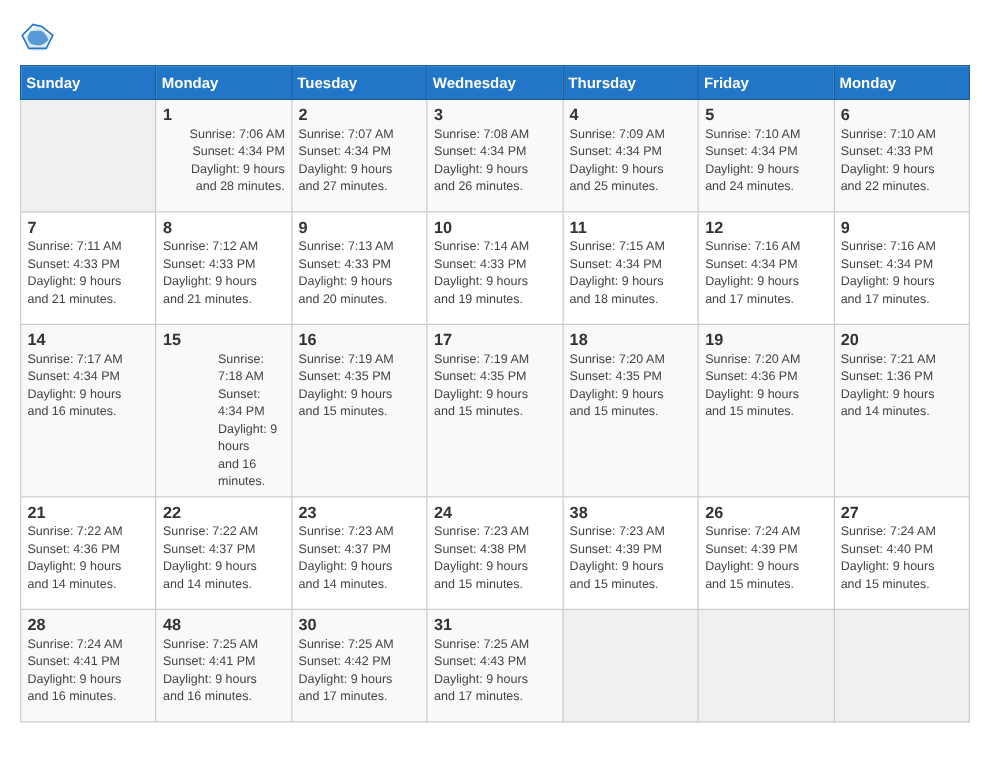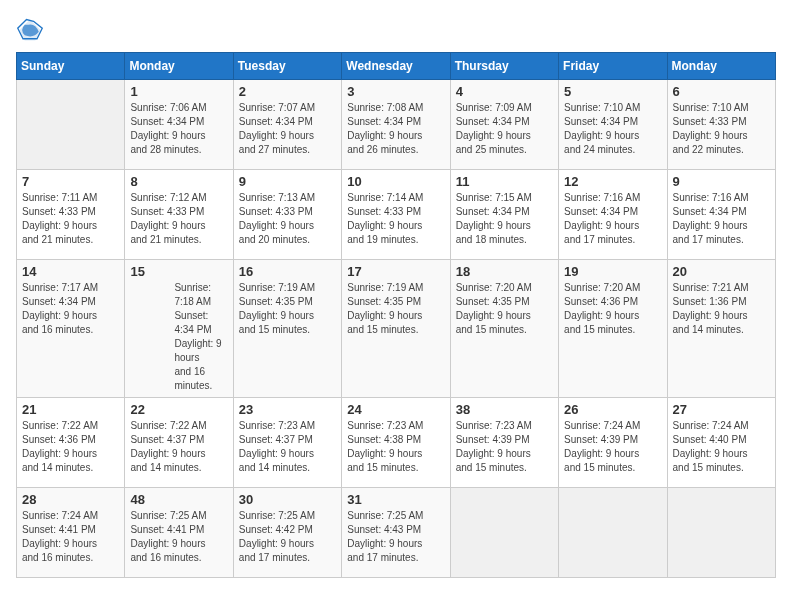--- a/index.html
+++ b/index.html
@@ -92,21 +92,21 @@
         <th>Thursday</th>
         <th>Friday</th>
         <th>Monday</th>
       </tr>
     </thead>
   <tbody id="calendar-body">
   <tr>
         <td class="empty-cell"></td>
         <td>
           <span class="day-num">1</span>
-          <div class="cell-info" style="white-space: pre-line;">Sunrise: 7:06 AM
+          <div class="cell-info" style="white-space: pre-line; text-align: right;">Sunrise: 7:06 AM
 Sunset: 4:34 PM
 Daylight: 9 hours
 and 28 minutes.</div>
         </td>
         <td>
           <span class="day-num">2</span>
           <div class="cell-info" style="white-space: pre-line;">Sunrise: 7:07 AM
 Sunset: 4:34 PM
 Daylight: 9 hours
 and 27 minutes.</div>

